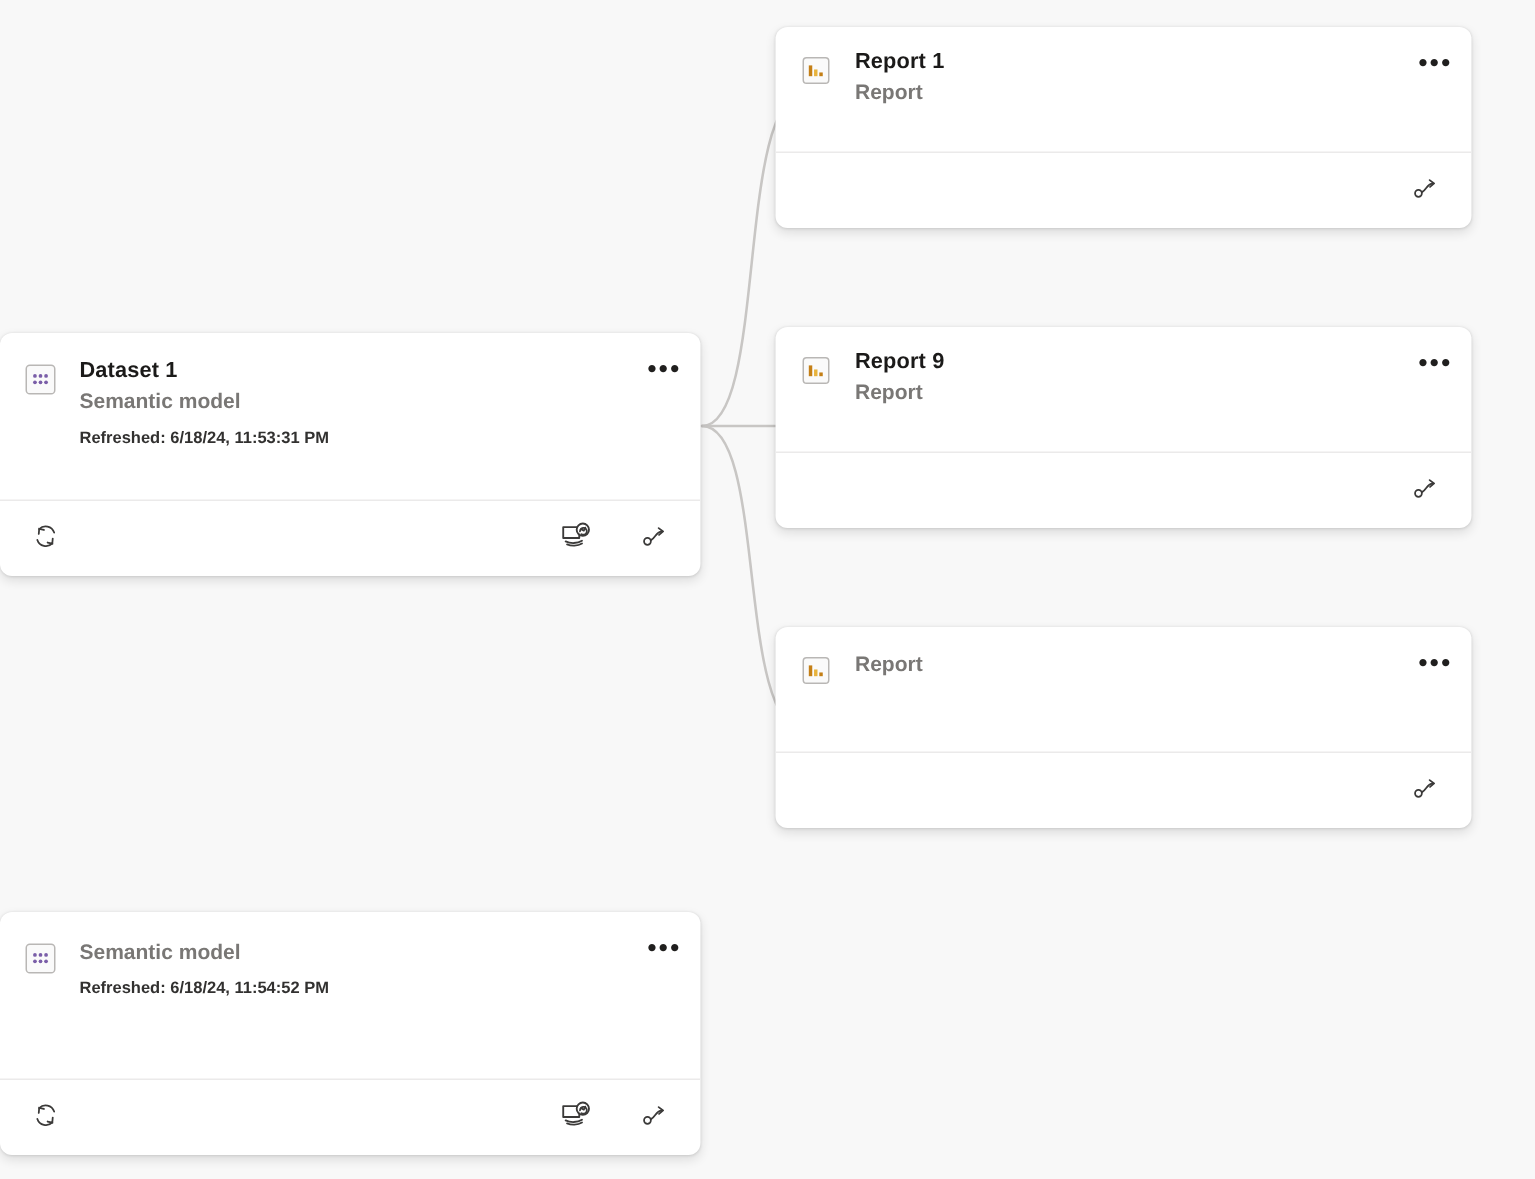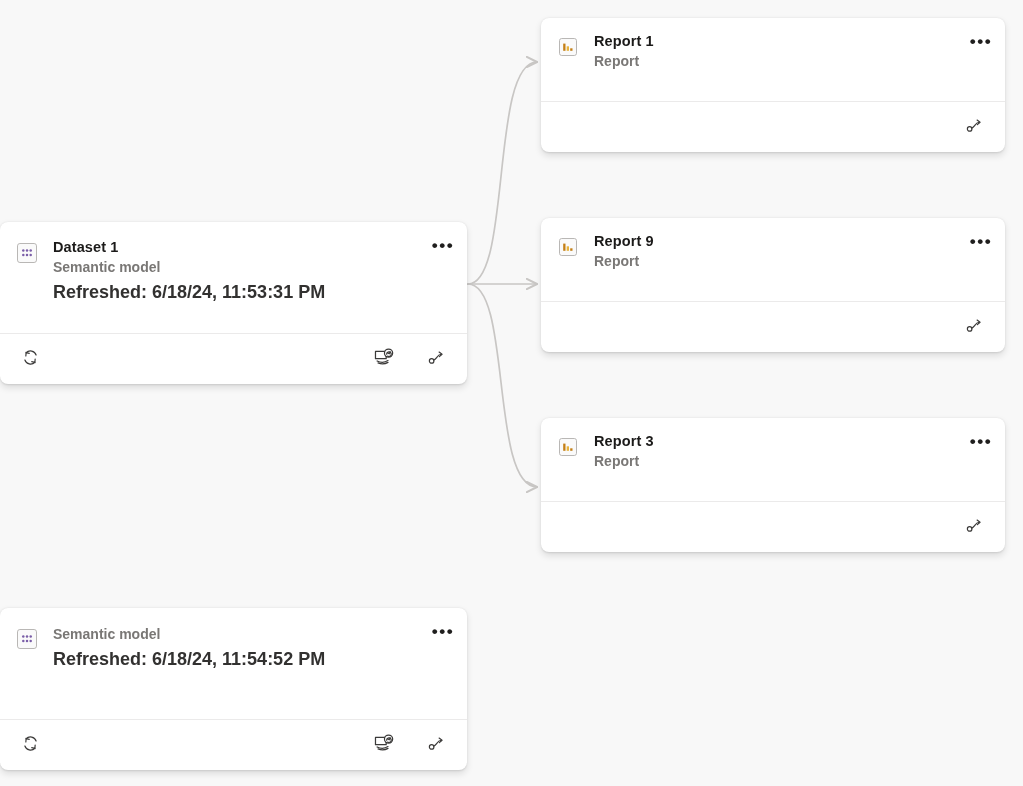--- a/index.html
+++ b/index.html
@@ -81,21 +81,21 @@
     font-size: 14px;
     font-weight: bold;
     color: #797775;
     line-height: 21px;
     white-space: nowrap;
     overflow: hidden;
     text-overflow: ellipsis;
   }
 
   .card-meta {
-    font-size: 18px;
+    font-size: 11px;
     font-weight: bold;
     color: #323130;
     line-height: 17px;
     margin-top: 6px;
     white-space: nowrap;
     overflow: hidden;
     text-overflow: ellipsis;
   }
 
   .more-button {
@@ -163,21 +163,21 @@
     color: #3b3a39;
   }
 
   
   .dataset-card { width: 467px; height: 162px; left: 0; }
   .dataset-card .card-body { height: 111px; }
   #dataset-1 { top: 222px; }
   #dataset-2 { top: 608px; }
 
   
-  .report-card { width: 464px; height: 134px; left: 541px; }
+  .report-card { width: 464px; height: 134px; left: 517px; }
   .report-card .card-body { height: 83px; padding-top: 14px; }
   .report-card .card-footer { height: 51px; }
   #report-1 { top: 18px; }
   #report-2 { top: 218px; }
   #report-3 { top: 418px; }
 
   
   .glyph-box {
     display: block;
     width: 26px;
@@ -423,21 +423,20 @@
       <span class="card-icon">
         <svg class="glyph-box" viewBox="0 0 26 26" aria-hidden="true">
           <rect x="4.5" y="4.5" width="17" height="17" rx="2.2" fill="#fafafa" stroke="#b9b7b5" stroke-width="1"></rect>
           <rect x="8.2" y="9.6" width="2.3" height="7.2" fill="#c47f16"></rect>
           <rect x="11.7" y="12.3" width="2.3" height="4.5" fill="#e8b33c"></rect>
           <rect x="15.2" y="14.3" width="2.3" height="2.5" fill="#c47f16"></rect>
         </svg>
       </span>
 
       <div class="card-text">
-        <div class="card-title">Report 3</div>
         <div class="card-subtitle">Report</div>
       </div>
 
       <button class="more-button">
         <span class="dots">•••</span>
       </button>
     </div>
 
     <div class="card-footer">
       <div class="footer-right">

